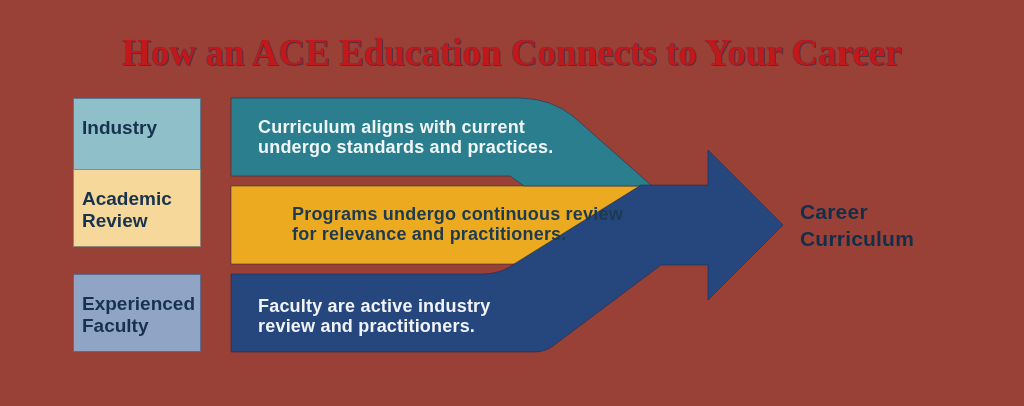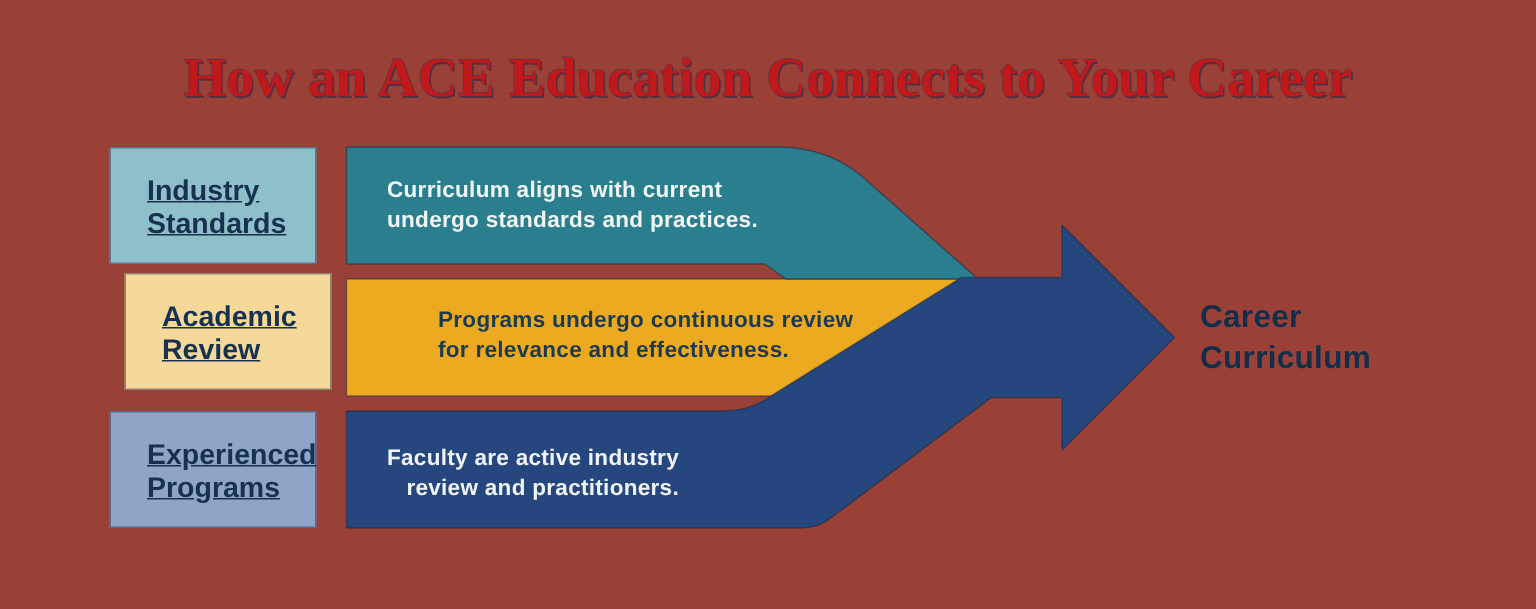--- a/index.html
+++ b/index.html
@@ -32,37 +32,36 @@
     line-height: 37px;
     letter-spacing: 0px;
     text-shadow: 1px 1px 0 rgba(30, 38, 75, 0.55),
                  -0.5px -0.5px 0 rgba(30, 38, 75, 0.3),
                  0 0 1px rgba(30, 38, 75, 0.4);
     white-space: nowrap;
   }
   .label-box {
     position: absolute;
     left: 73px;
-    width: 138px;
+    width: 128px;
     height: 78px;
     box-sizing: border-box;
     border: 1px solid rgba(24, 38, 70, 0.45);
-    padding: 18px 0 0 24px;
+    padding: 18px 0 0 8px;
     font-size: 19px;
     line-height: 22px;
     font-weight: 700;
-    text-decoration: underline;
   }
   .label-box.r1 { top: 98px; }
-  .label-box.r2 { top: 182px; margin-left: 10px; }
+  .label-box.r2 { top: 169px; }
   .label-box.r3 { top: 274px; }
   .desc {
     position: absolute;
     left: 258px;
-    font-size: 15px;
+    font-size: 18px;
     line-height: 20px;
     font-weight: 600;
     letter-spacing: 0.2px;
   }
   .desc.d1 { top: 117px; }
   .desc.d2 { top: 204px; margin-left: 34px; }
   .desc.d3 { top: 296px; }
   .outcome {
     position: absolute;
     left: 800px;
@@ -84,41 +83,40 @@
 
     <path class="shape" d="M 231 98 H 518 Q 551 98 574 117 L 652 186 H 524 L 510 176 H 231 Z" style="fill: rgb(42, 126, 142);"></path>
 
     <path class="shape" d="M 231 274 H 482 Q 501 274 514 264 L 641 185 H 708 V 150 L 783 225 L 708 300 V 265 H 661 L 553 346 Q 545 352 534 352 H 231 Z" style="fill: rgb(38, 71, 126);"></path>
   </svg>
 
   <h1 class="page-title" style="color: rgb(192, 24, 27);">How an ACE Education Connects to Your Career</h1>
 
   <div class="label-box r1" style="background-color: rgb(143, 192, 201); color: rgb(23, 50, 78);">
     <div>Industry</div>
-    <div>Standards</div>
   </div>
   <div class="desc d1" style="color: rgb(240, 245, 246);">
     <div>Curriculum aligns with current</div>
     <div>undergo standards and practices.</div>
   </div>
 
   <div class="label-box r2" style="background-color: rgb(245, 216, 154); color: rgb(23, 50, 78);">
     <div>Academic</div>
     <div>Review</div>
   </div>
   <div class="desc d2" style="color: rgb(28, 58, 80);">
     <div>Programs undergo continuous review</div>
-    <div>for relevance and effectiveness.</div>
+    <div>for relevance and practitioners.</div>
   </div>
 
   <div class="label-box r3" style="background-color: rgb(144, 165, 198); color: rgb(23, 50, 78);">
     <div>Experienced</div>
-    <div>Programs</div>
+    <div>Faculty</div>
   </div>
-  <div class="desc d3" style="color: rgb(240, 243, 248); text-align: right;">
+  <div class="desc d3" style="color: rgb(240, 243, 248);">
     <div>Faculty are active industry</div>
     <div>review and practitioners.</div>
   </div>
 
   <div class="outcome" style="color: rgb(19, 46, 75);">
     <div>Career</div>
     <div>Curriculum</div>
   </div>
 
 </div>

